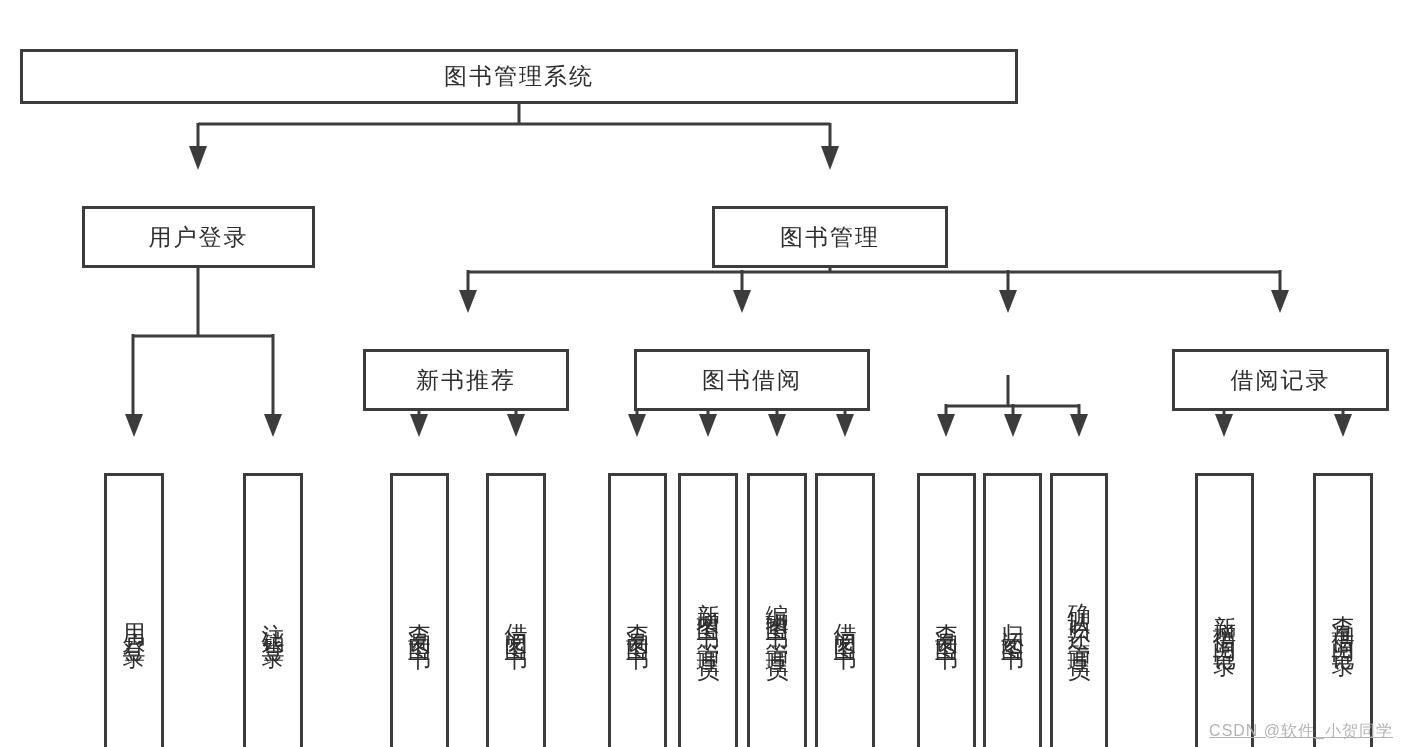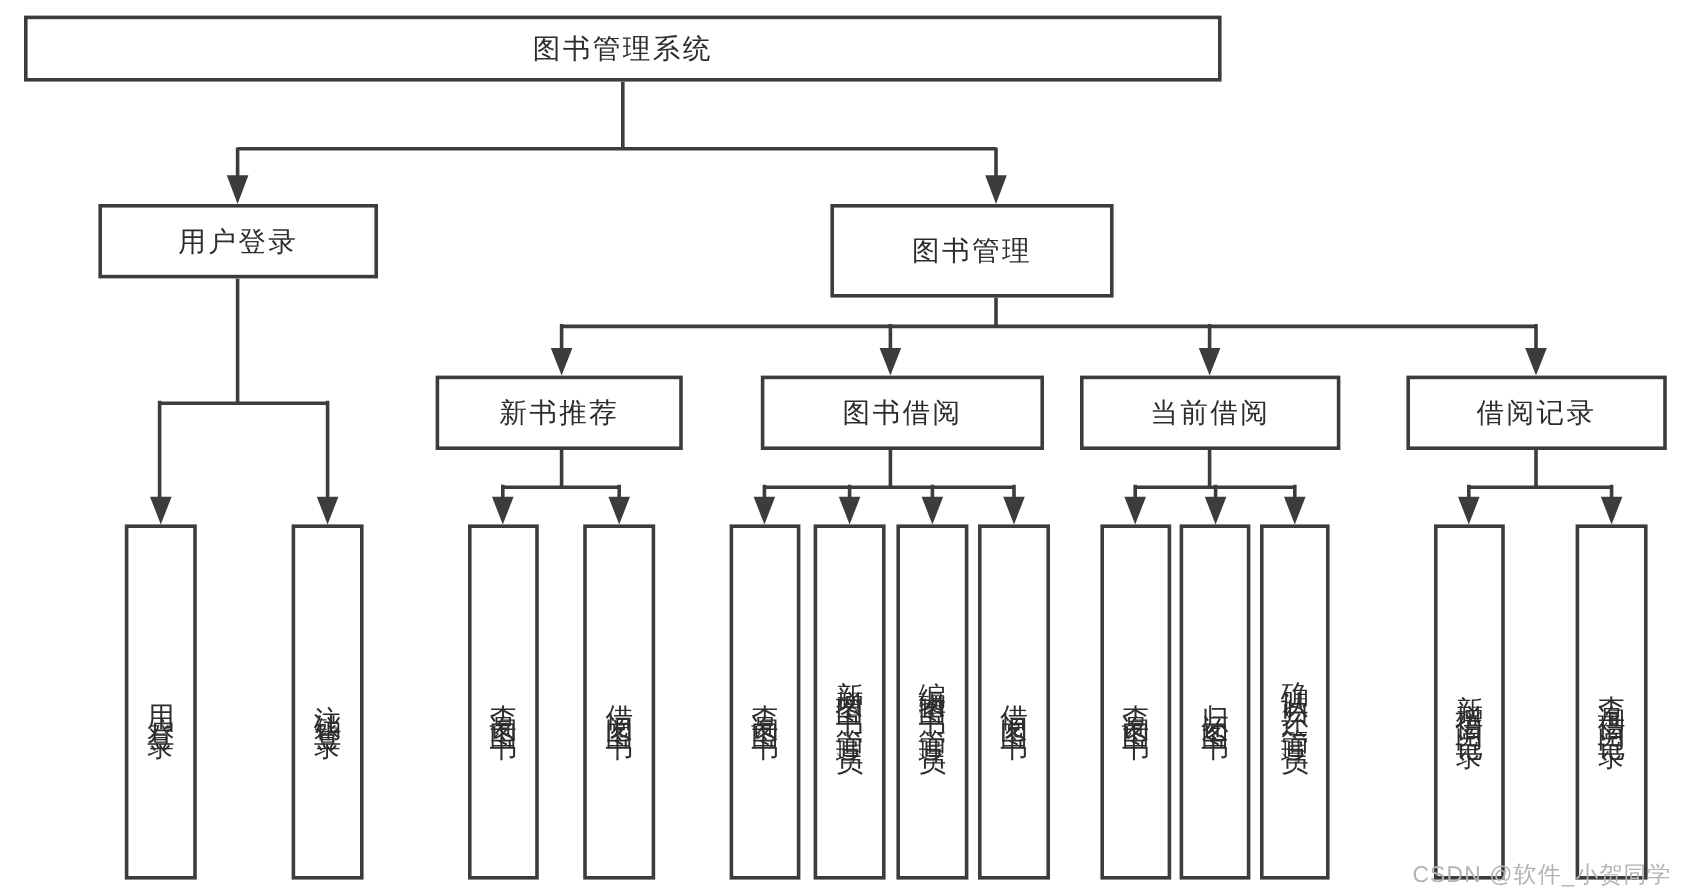--- a/index.html
+++ b/index.html
@@ -19,42 +19,44 @@
   .wires{position:absolute;left:0;top:0;width:1405px;height:747px;}
   .wires path{stroke:var(--line);stroke-width:3;fill:none;}
   .wires polygon{fill:var(--line);stroke:none;}
   .node{
     position:absolute;
     box-sizing:border-box;
     border:3px solid var(--line);
     background:var(--background);
     display:flex;align-items:center;justify-content:center;
     color:var(--text);
+    margin-top:36px;
   }
   .htext{
     font-size:23px;
     letter-spacing:2px;
     white-space:nowrap;
     line-height:1;
   }
   .vtext{
     writing-mode:vertical-rl;
     text-orientation:mixed;
     font-size:23px;
     letter-spacing:8px;
     line-height:1;
   }
   .watermark{
     position:absolute;
     right:12px;bottom:5px;
-    font-size:19px;
+    font-size:16px;
     letter-spacing:1px;
     color:var(--watermark);
     white-space:nowrap;
     z-index:5;
+    text-decoration:underline;
   }
 </style>
 </head>
 <body>
 
 <div class="canvas">
 
   <svg class="wires" viewBox="0 0 1405 747" xmlns="http://www.w3.org/2000/svg">
 
     <path d="M519 68 V124 M198 124 H830 M198 123 V150 M830 123 V150"></path>
@@ -91,32 +93,29 @@
     <polygon points="1334,414 1352,414 1343,437"></polygon>
   </svg>
 
   <div class="node" style="left:20px;top:13px;width:998px;height:55px">
     <span class="htext">图书管理系统</span>
   </div>
 
   <div class="node" style="left:82px;top:170px;width:233px;height:62px">
     <span class="htext">用户登录</span>
   </div>
-  <div class="node" style="left:692px;top:170px;width:236px;height:78px">
+  <div class="node" style="left:712px;top:170px;width:236px;height:62px">
     <span class="htext">图书管理</span>
   </div>
 
   <div class="node" style="left:363px;top:313px;width:206px;height:62px">
     <span class="htext">新书推荐</span>
   </div>
   <div class="node" style="left:634px;top:313px;width:236px;height:62px">
     <span class="htext">图书借阅</span>
-  </div>
-  <div class="node" style="left:900px;top:313px;width:217px;height:62px">
-    <span class="htext">当前借阅</span>
   </div>
   <div class="node" style="left:1172px;top:313px;width:217px;height:62px">
     <span class="htext">借阅记录</span>
   </div>
 
   <div class="node" style="left:104px;top:437px;width:60px;height:296px">
     <span class="vtext">用户登录</span>
   </div>
   <div class="node" style="left:243px;top:437px;width:60px;height:296px">
     <span class="vtext">注销登录</span>

